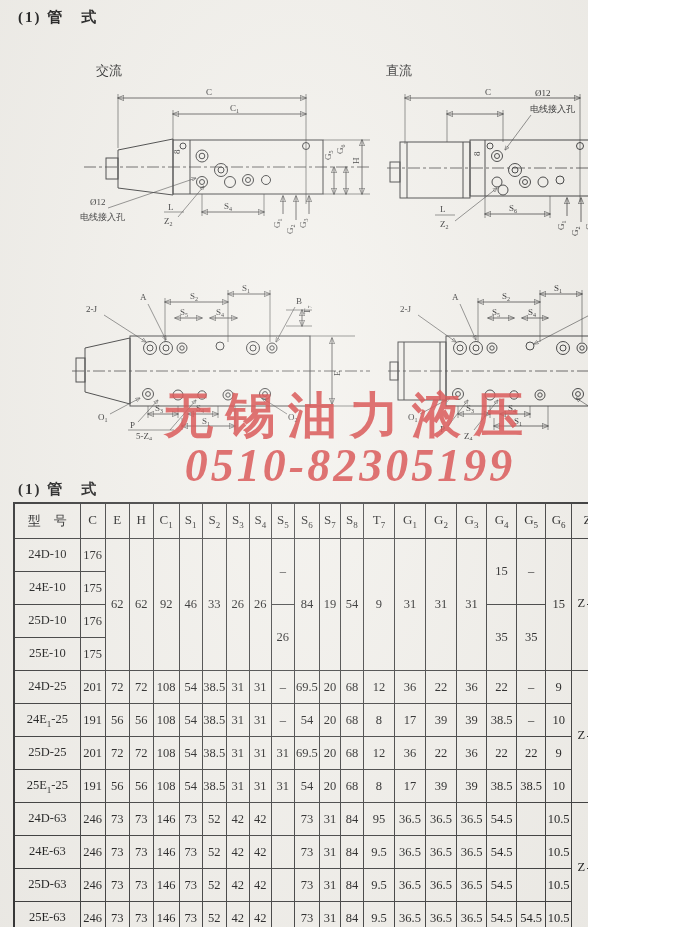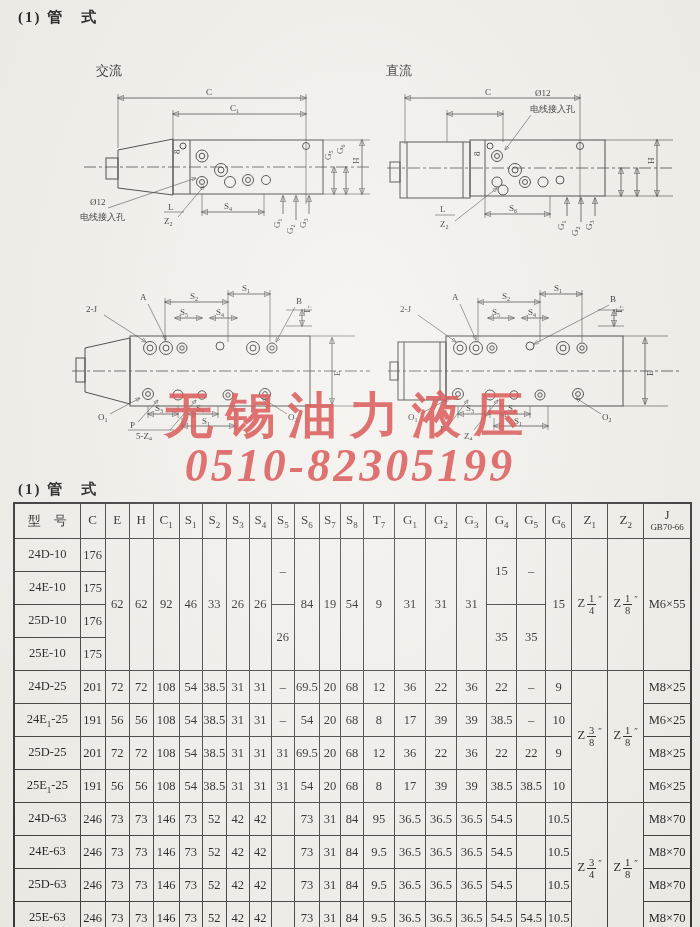--- a/index.html
+++ b/index.html
@@ -1,16 +1,16 @@
 <!DOCTYPE html>
 <html><head>
 <meta charset="utf-8">
 <style>
   html,body{margin:0;padding:0;}
-  .page{position:relative;width:700px;height:927px;background:#f3f1ec;overflow:hidden;
+  .page{position:relative;width:588px;height:927px;background:#f3f1ec;overflow:hidden;
         font-family:"Liberation Serif","DejaVu Serif",serif;color:#222;}
   .page::after{content:"";position:absolute;inset:0;pointer-events:none;
         background:radial-gradient(ellipse at 50% 40%, rgba(255,255,255,.25), rgba(0,0,0,.04));}
   .sect{position:absolute;font-size:15px;font-weight:bold;letter-spacing:2px;color:#1e1e1e;}
   .cap{position:absolute;font-size:13px;color:#2a2a2a;}
   .draw{position:absolute;}
   svg text{font-family:"Liberation Serif","DejaVu Serif",serif;fill:#2e2e2e;font-size:9px;}
   svg .sub{font-size:6px;}
   svg line,svg rect,svg path,svg circle,svg polygon{stroke:#3c3c3c;fill:none;stroke-width:1;}
   svg .dim{stroke-width:.8;}

